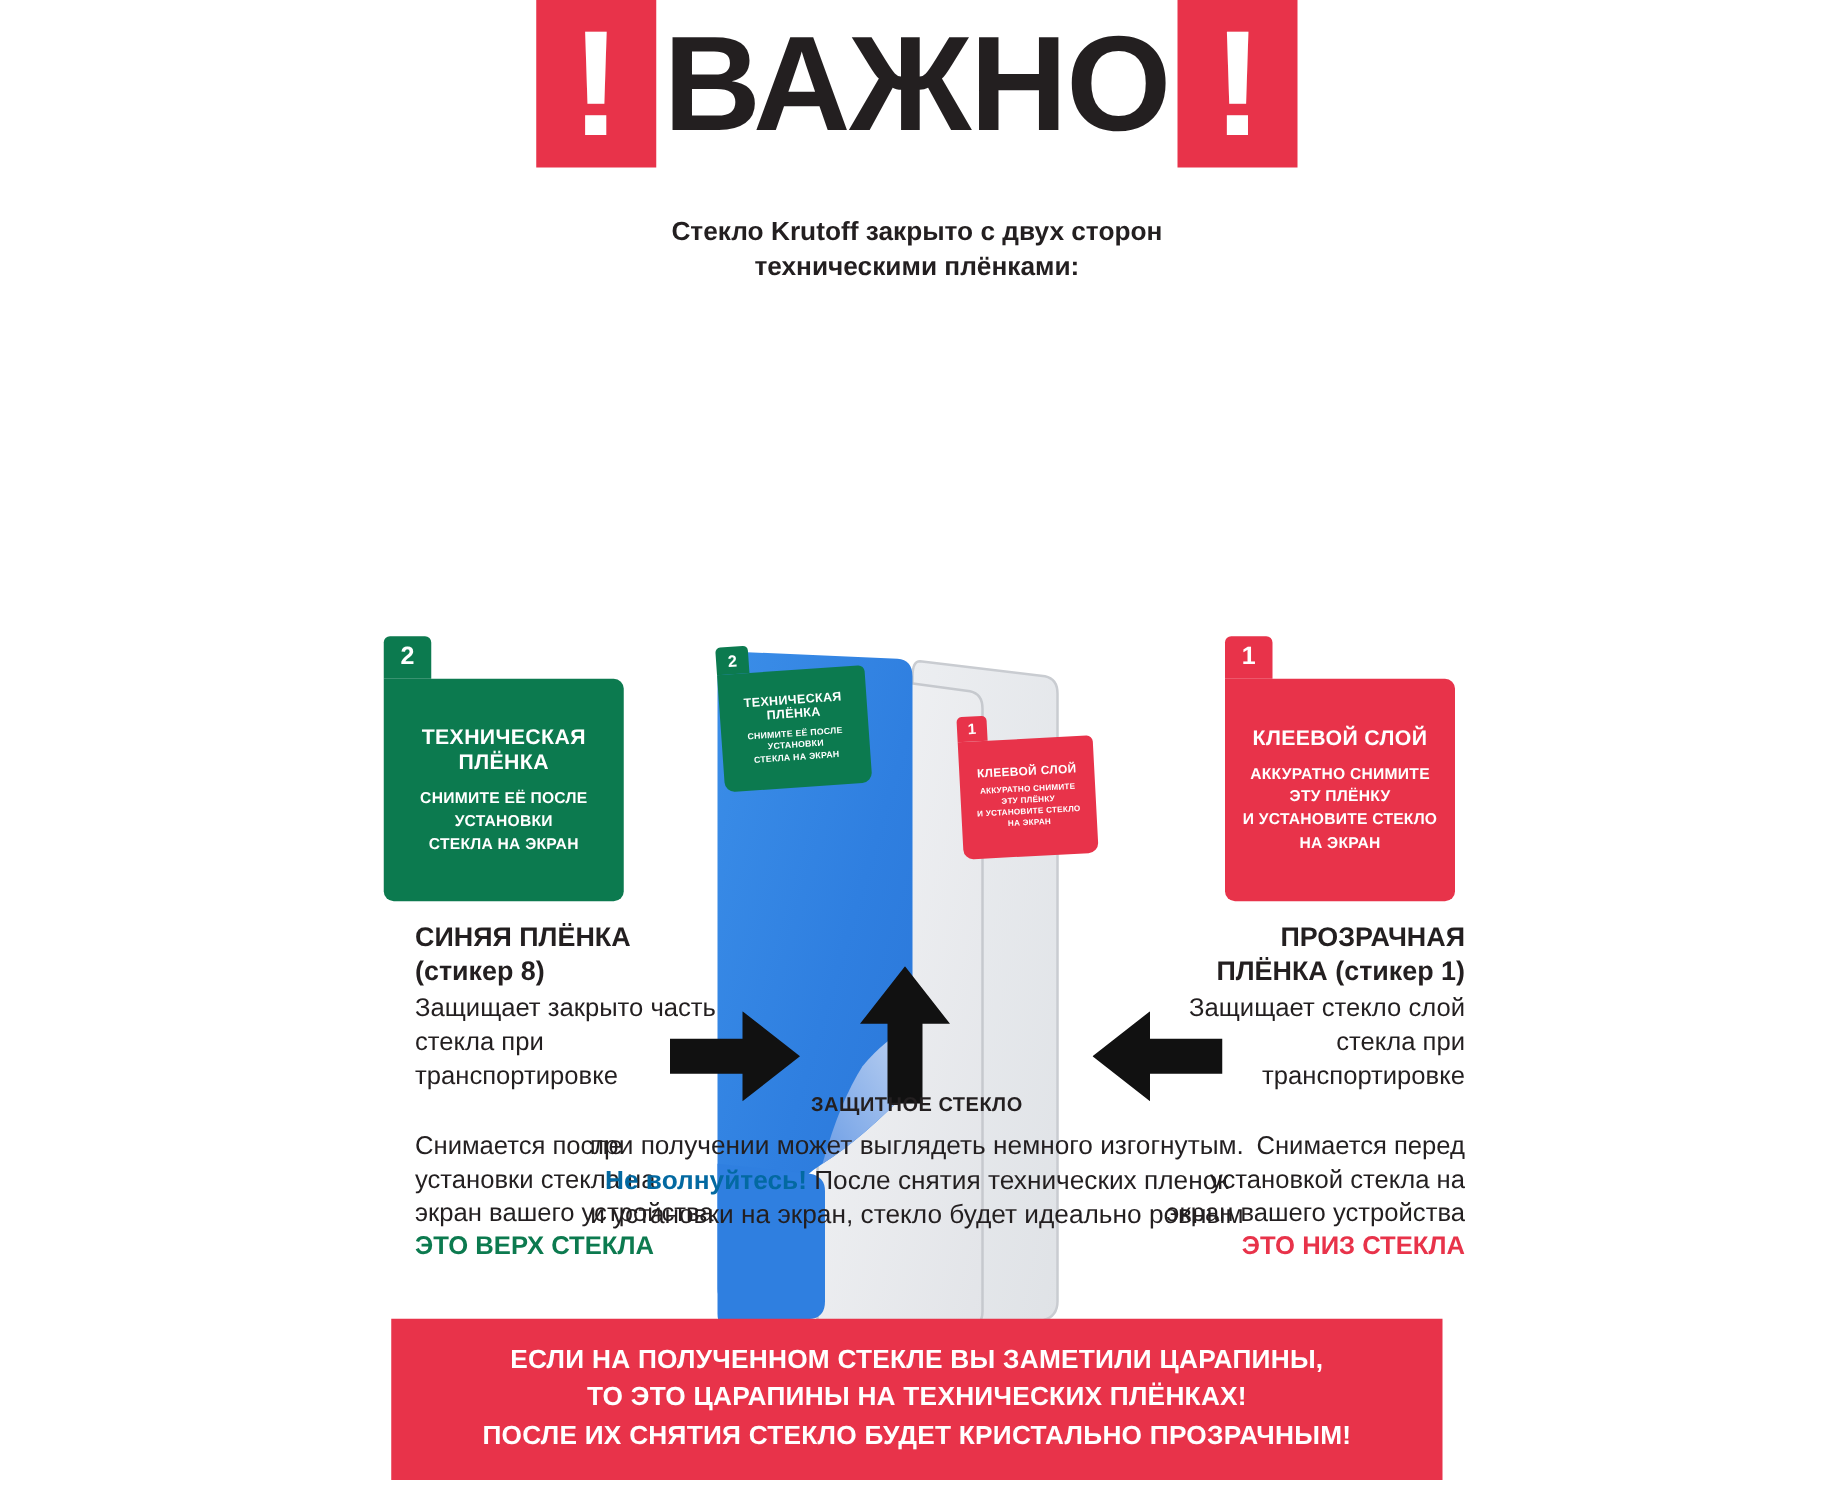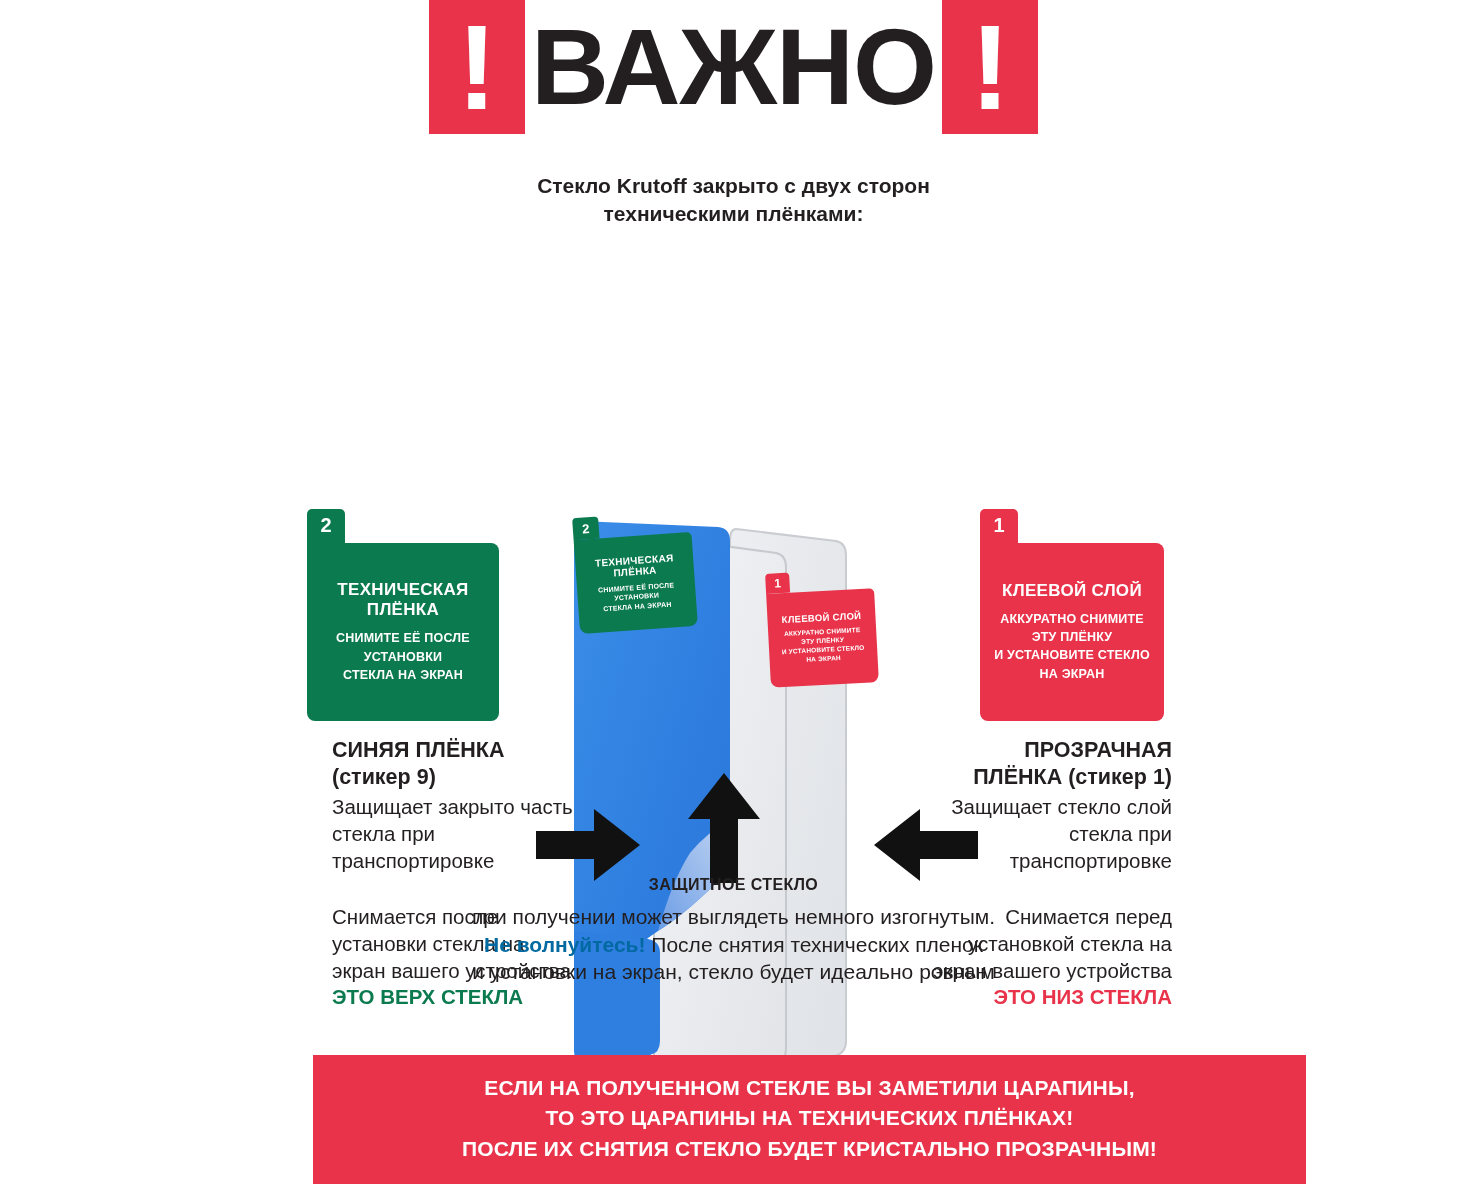--- a/index.html
+++ b/index.html
@@ -210,21 +210,21 @@
     margin-top: 9px;
     font-size: 21px;
     line-height: 1.32;
   }
   .bottom .desc .nb { color: #0369a1; font-weight: bold; }
 
   .redbar {
     position: absolute;
     left: 313px;
     top: 1055px;
-    width: 993px;
+    width: 841px;
     background: #e8334a;
     color: #ffffff;
     text-align: center;
     padding: 18px 10px 20px;
     font-size: 21px;
     font-weight: bold;
     line-height: 1.45;
     letter-spacing: .2px;
     box-sizing: border-box;
   }
@@ -351,21 +351,21 @@
         <div>ЭТУ ПЛЁНКУ</div>
         <div>И УСТАНОВИТЕ СТЕКЛО</div>
         <div>НА ЭКРАН</div>
       </div>
     </div>
   </div>
 
   <div class="side" id="side-left">
     <div class="head">
       <div>СИНЯЯ ПЛЁНКА</div>
-      <div>(стикер 9)</div>
+      <div>(стикер 8)</div>
     </div>
     <div class="para">Защищает закрыто часть стекла при транспортировке</div>
     <div class="para2">Снимается после установки стекла на экран вашего устройства</div>
     <div class="accent-green">ЭТО ВЕРХ СТЕКЛА</div>
   </div>
 
   <div class="side" id="side-right">
     <div class="head">
       <div>ПРОЗРАЧНАЯ</div>
       <div>ПЛЁНКА (стикер 1)</div>

